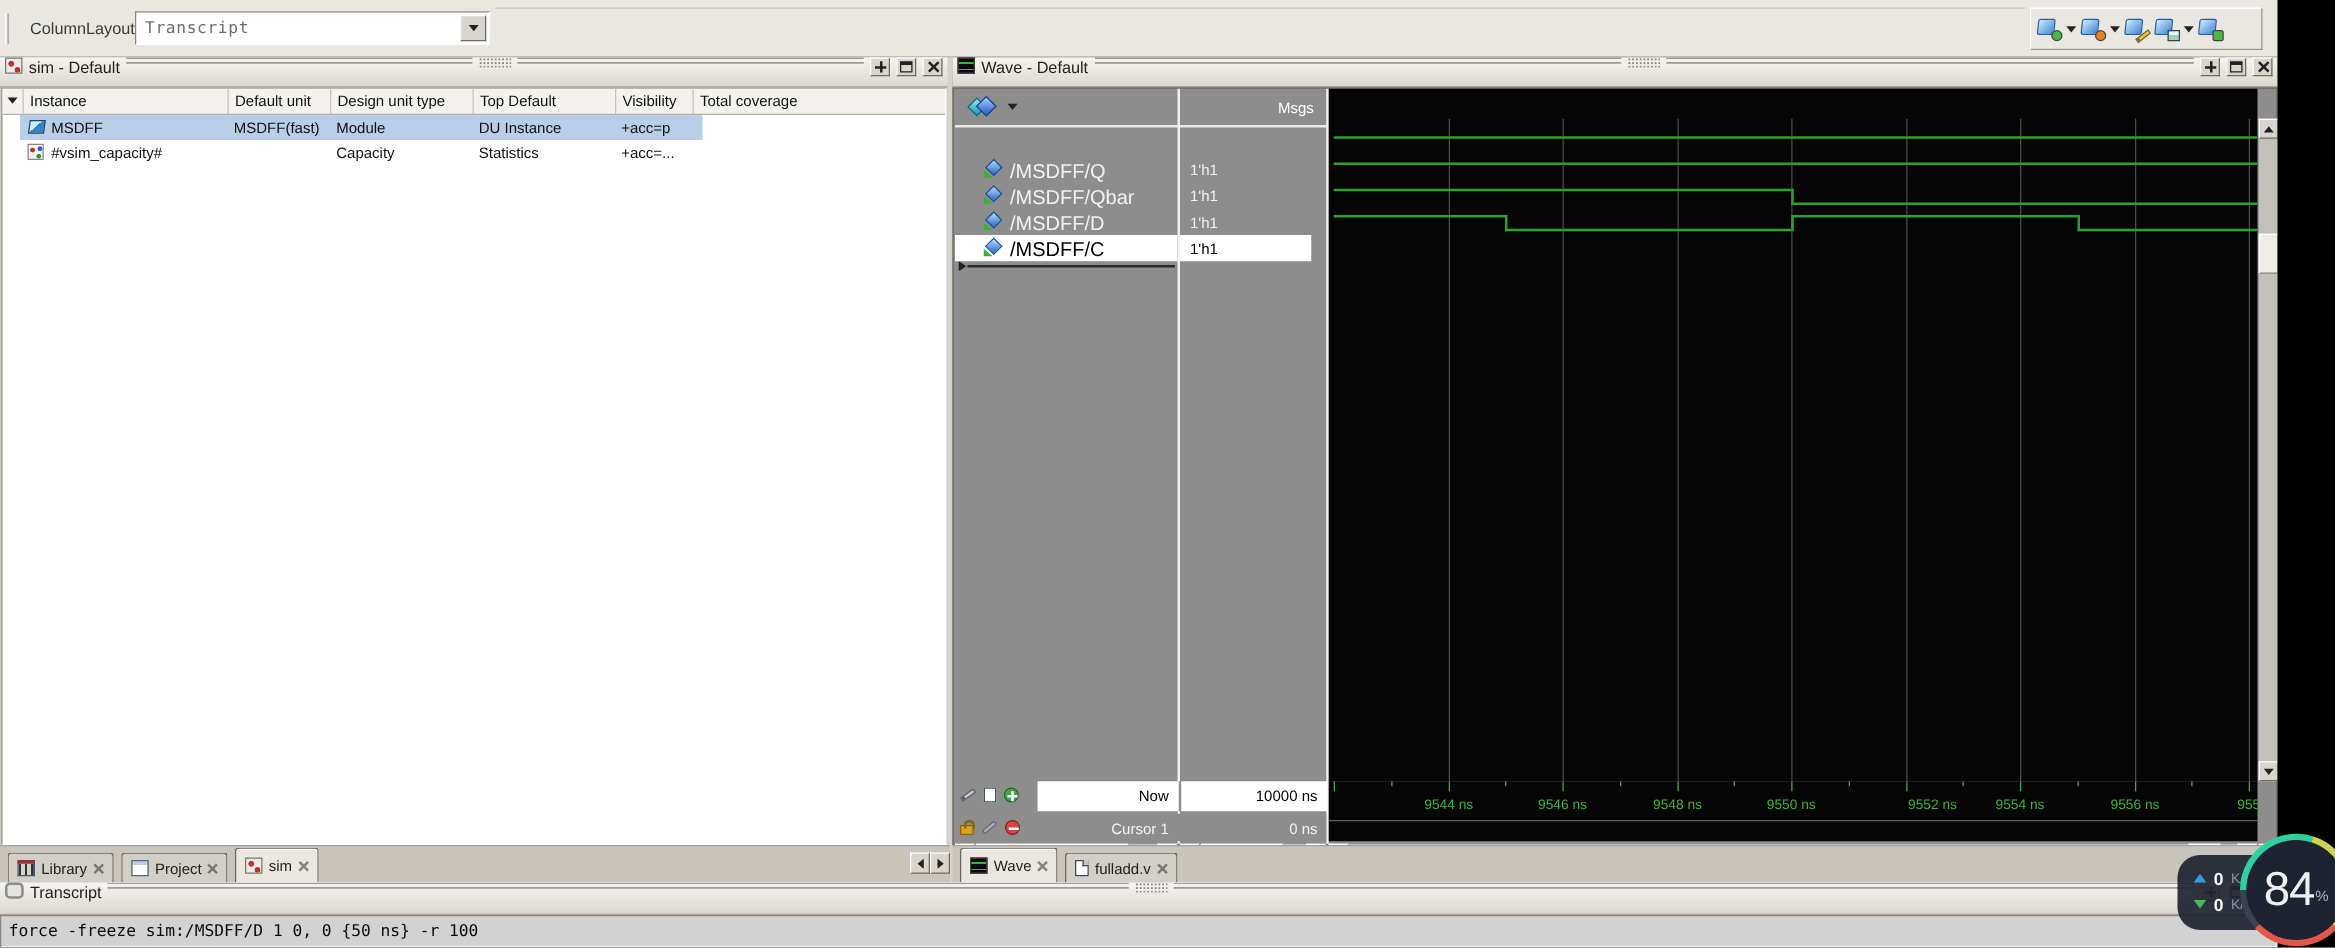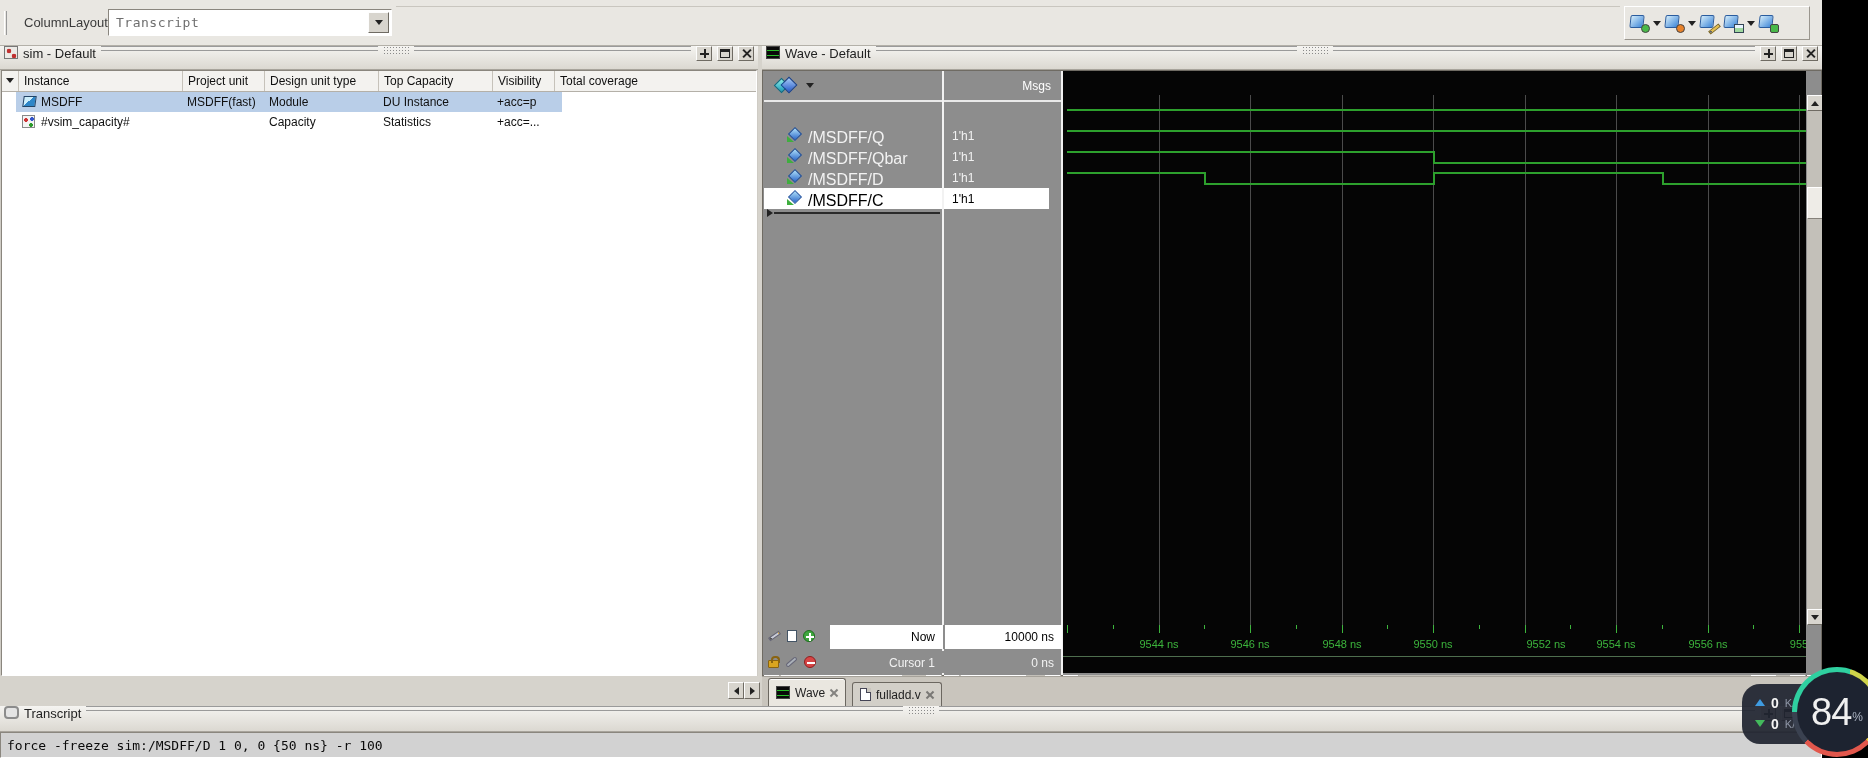--- a/index.html
+++ b/index.html
@@ -216,23 +216,23 @@
           <span class="gundock"></span>
         </span>
       <span class="win-btn raised">
           <span class="gx"></span>
         </span>
     </div>
     <div id="sim-body">
       <div id="sim-header">
         <span id="sim-hdr-arrow" class="tri down"></span>
       <div class="sim-hcell" style="left: 16px; width: 164px;">Instance</div>
-          <div class="sim-hcell" style="left: 180px; width: 82px;">Project unit</div>
+          <div class="sim-hcell" style="left: 180px; width: 82px;">Default unit</div>
           <div class="sim-hcell" style="left: 262px; width: 114px;">Design unit type</div>
-          <div class="sim-hcell" style="left: 376px; width: 114px;">Top Capacity</div>
+          <div class="sim-hcell" style="left: 376px; width: 114px;">Top Default</div>
           <div class="sim-hcell" style="left: 490px; width: 62px;">Visibility</div>
           <div class="sim-hcell" style="left: 552px; width: 104px;">Total coverage</div>
         </div>
       <div id="sim-rows">
           <div class="sim-row sel" style="top: 0px;">
             <div class="band"></div>
             <div class="ico-module"></div>
             <div class="sim-cell" style="left: 39px;">MSDFF</div>
             <div class="sim-cell" style="left: 185px;">MSDFF(fast)</div>
             <div class="sim-cell" style="left: 267px;">Module</div>
@@ -418,20 +418,37 @@
           </div>
           <div class="sbtn" style="right: 0px; top: 0px; width: 16px; height: 17px;">
             <div class="tri right"></div>
           </div>
           <div class="sb-thumb" style="left: 688px; top: 0px; width: 26px; height: 17px;"></div>
         </div>
         <div class="raised" style="position: absolute; left: 1044px; top: 604px; width: 16px; height: 17px;"></div>
       </div>
   </div>
 
+  <div class="tabbar" id="tabbar-left" style="left:0;width:760px">
+      <div class="tab" style="left: 6px;">
+        <div class="tabicon tabicon-library"></div>
+        <span>Library</span>
+        <div class="tabclose"></div>
+      </div>
+      <div class="tab" style="left: 97px;">
+        <div class="tabicon tabicon-project"></div>
+        <span>Project</span>
+        <div class="tabclose"></div>
+      </div>
+      <div class="tab active" style="left: 188px;">
+        <div class="tabicon tabicon-sim"></div>
+        <span>sim</span>
+        <div class="tabclose"></div>
+      </div>
+    </div>
   <div id="tab-scroll-btns">
     <span class="sbtn">
         <span class="tri left"></span>
       </span>
     <span class="sbtn">
         <span class="tri right"></span>
       </span>
   </div>
   <div class="tabbar" id="tabbar-right" style="left:762px;width:1060px">
       <div class="tab active" style="left: 6px;">

